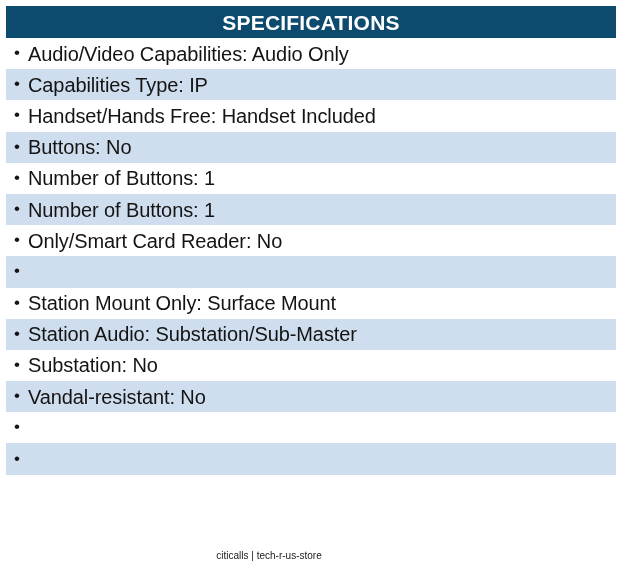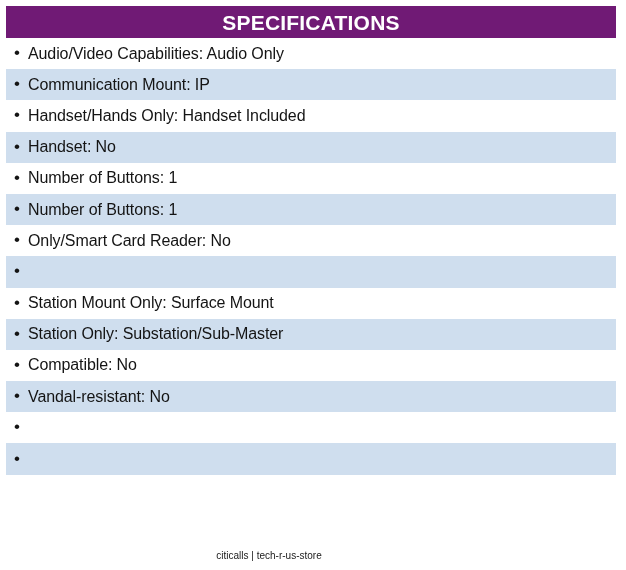--- a/index.html
+++ b/index.html
@@ -25,21 +25,21 @@
     background: #ffffff;
   }
 
   
   .spec-header {
     position: absolute;
     left: 6px;
     top: 6px;
     width: 610px;
     height: 32px;
-    background: #701a75;
+    background: #0c4a6e;
     display: flex;
     align-items: center;
     justify-content: center;
     box-sizing: border-box;
   }
   .spec-header-title {
     color: #ffffff;
     font-family: "Liberation Sans", sans-serif;
     font-size: 21px;
     font-weight: bold;
@@ -74,21 +74,21 @@
     width: 22px;
     flex: 0 0 22px;
     text-align: center;
     font-size: 17px;
     color: #141414;
     line-height: 1;
     padding-bottom: 2px;
   }
   .spec-text {
     font-family: "Liberation Sans", sans-serif;
-    font-size: 16px;
+    font-size: 20px;
     color: #141414;
     line-height: 1;
     white-space: nowrap;
     letter-spacing: -0.1px;
   }
 
   
   .spec-footer {
     position: absolute;
     left: 0;
@@ -113,29 +113,29 @@
     <span class="spec-header-title">SPECIFICATIONS</span>
   </div>
 
   <ul class="spec-list" id="spec-list">
       <li class="spec-row">
         <span class="spec-bullet">•</span>
         <span class="spec-text">Audio/Video Capabilities: Audio Only</span>
       </li>
       <li class="spec-row shaded">
         <span class="spec-bullet">•</span>
-        <span class="spec-text">Communication Mount: IP</span>
+        <span class="spec-text">Capabilities Type: IP</span>
       </li>
       <li class="spec-row">
         <span class="spec-bullet">•</span>
-        <span class="spec-text">Handset/Hands Only: Handset Included</span>
+        <span class="spec-text">Handset/Hands Free: Handset Included</span>
       </li>
       <li class="spec-row shaded">
         <span class="spec-bullet">•</span>
-        <span class="spec-text">Handset: No</span>
+        <span class="spec-text">Buttons: No</span>
       </li>
       <li class="spec-row">
         <span class="spec-bullet">•</span>
         <span class="spec-text">Number of Buttons: 1</span>
       </li>
       <li class="spec-row shaded">
         <span class="spec-bullet">•</span>
         <span class="spec-text">Number of Buttons: 1</span>
       </li>
       <li class="spec-row">
@@ -144,25 +144,25 @@
       </li>
       <li class="spec-row shaded">
         <span class="spec-bullet">•</span>
       </li>
       <li class="spec-row">
         <span class="spec-bullet">•</span>
         <span class="spec-text">Station Mount Only: Surface Mount</span>
       </li>
       <li class="spec-row shaded">
         <span class="spec-bullet">•</span>
-        <span class="spec-text">Station Only: Substation/Sub-Master</span>
+        <span class="spec-text">Station Audio: Substation/Sub-Master</span>
       </li>
       <li class="spec-row">
         <span class="spec-bullet">•</span>
-        <span class="spec-text">Compatible: No</span>
+        <span class="spec-text">Substation: No</span>
       </li>
       <li class="spec-row shaded">
         <span class="spec-bullet">•</span>
         <span class="spec-text">Vandal-resistant: No</span>
       </li>
       <li class="spec-row">
         <span class="spec-bullet">•</span>
       </li>
       <li class="spec-row shaded">
         <span class="spec-bullet">•</span>

